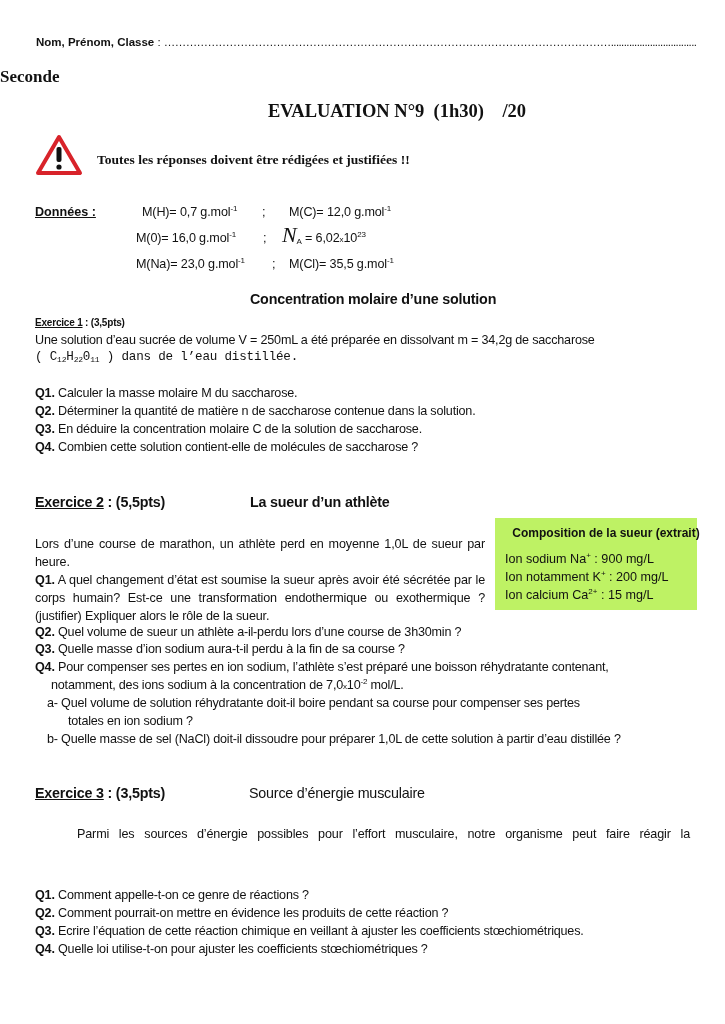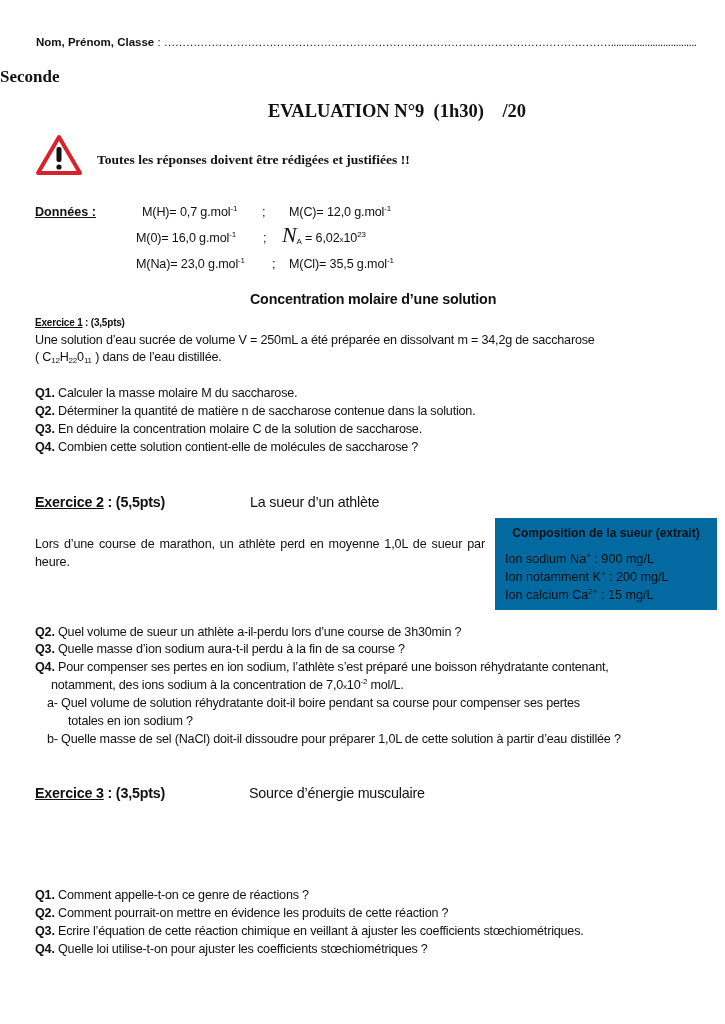--- a/index.html
+++ b/index.html
@@ -7,21 +7,21 @@
   .abs { position: absolute; }
   .sans { font-family: "Liberation Sans", sans-serif; }
   .serif { font-family: "Liberation Serif", serif; }
   .t13 { font-size: 12.6px; letter-spacing: -0.15px; }
   .b { font-weight: bold; }
   .u { text-decoration: underline; }
   sup { font-size: 8px; vertical-align: 5px; line-height: 0; }
   sub { font-size: 8px; vertical-align: -2px; line-height: 0; }
   .line { position: absolute; left: 35px; white-space: nowrap; font-size: 12.6px; letter-spacing: -0.2px; }
   .just { text-align: justify; text-align-last: justify; white-space: normal; }
-  .box { position: absolute; left: 495px; top: 518px; width: 222px; height: 92px; background: #0369a1; }
+  .box { position: absolute; left: 495px; top: 518px; width: 202px; height: 92px; background: #bef264; }
   .na { font-family: "Liberation Serif", serif; font-style: italic; font-size: 22px; }
 </style>
 </head>
 <body>
 
 <div class="abs sans" style="left:36px; top:36px; font-size:11.5px; white-space:nowrap; width:660px; overflow:hidden;">
   <span class="b">Nom, Prénom, Classe</span><span> : </span><span style="letter-spacing:-0.6px;">……………………………………………………………………………………………………………..................................................</span>
 </div>
 
 <div class="abs serif b" style="left:0; width:708px; top:67px; font-size:17px;">Seconde</div>
@@ -60,36 +60,37 @@
 <div class="abs t13" style="left:289px; top:257px; white-space:nowrap;">
   <span>M(Cl)= 35,5 g.mol</span><sup>-1</sup>
 </div>
 
 <div class="abs" style="left:35px; top:291px; font-size:10px; font-weight:bold; white-space:nowrap; letter-spacing:-0.2px;margin-top:26px;">
   <span class="u">Exercice 1</span><span> : (3,5pts)</span>
 </div>
 <div class="abs" style="left:250px; top:291px; font-size:14.3px; font-weight:bold; white-space:nowrap; letter-spacing:-0.2px;">Concentration molaire d’une solution</div>
 
 <div class="line" style="top:333px;">Une solution d’eau sucrée de volume  V = 250mL  a été préparée en dissolvant  m = 34,2g  de saccharose</div>
-<div class="line" style="top:350px;">
+<div class="line" style="top:350px;font-family:Liberation Mono, monospace;">
   <span>( C</span><sub>12</sub><span>H</span><sub>22</sub><span>0</span><sub>11</sub><span> ) dans de l’eau distillée.</span>
 </div>
 
 <div class="line" style="top:386px;"><span class="b">Q1.</span><span> Calculer la masse molaire M du saccharose.</span></div>
 <div class="line" style="top:404px;"><span class="b">Q2.</span><span> Déterminer la quantité de matière n de saccharose contenue dans la solution.</span></div>
 <div class="line" style="top:422px;"><span class="b">Q3.</span><span> En déduire la concentration molaire C de la solution de saccharose.</span></div>
 <div class="line" style="top:440px;"><span class="b">Q4.</span><span> Combien cette solution contient-elle de molécules de saccharose ?</span></div>
 
 <div class="abs" style="left:35px; top:494px; font-size:14.3px; font-weight:bold; white-space:nowrap; letter-spacing:-0.2px;">
   <span class="u">Exercice 2</span><span> : (5,5pts)</span>
 </div>
-<div class="abs" style="left:250px; top:494px; font-size:14.3px; font-weight:normal; white-space:nowrap; letter-spacing:-0.2px;">La sueur d’un athlète</div>
+<div class="abs" style="left:250px; top:494px; font-size:14.3px; font-weight:bold; white-space:nowrap; letter-spacing:-0.2px;">La sueur d’un athlète</div>
 
 <div class="abs" style="left:35px; top:535px; width:450px; font-size:12.6px; line-height:18px; letter-spacing:-0.15px; text-align:justify;">
   <div>Lors d’une course de marathon, un athlète perd en moyenne 1,0L de sueur par heure.</div>
+  <div><span class="b">Q1.</span><span> A quel changement d’état est soumise la sueur après avoir été sécrétée par le corps humain? Est-ce une transformation endothermique ou exothermique ? (justifier) Expliquer alors le rôle de la sueur.</span></div>
 </div>
 
 <div class="box">
   <div style="position:absolute; left:0; width:222px; text-align:center; top:8px; font-size:12px; font-weight:bold;">Composition de la sueur (extrait)</div>
   <div style="position:absolute; left:10px; top:34px; font-size:12.6px; white-space:nowrap;"><span>Ion sodium Na</span><sup>+</sup><span> :  900 mg/L</span></div>
   <div style="position:absolute; left:10px; top:52px; font-size:12.6px; white-space:nowrap;"><span>Ion notamment K</span><sup>+</sup><span> :  200 mg/L</span></div>
   <div style="position:absolute; left:10px; top:70px; font-size:12.6px; white-space:nowrap;"><span>Ion calcium Ca</span><sup>2+</sup><span> :  15 mg/L</span></div>
 </div>
 
 <div class="line" style="top:625px;"><span class="b">Q2.</span><span> Quel volume de sueur un athlète a-il-perdu lors d’une course de 3h30min ?</span></div>
@@ -99,18 +100,19 @@
 <div class="line" style="top:696px; left:47px;">a- Quel volume de solution réhydratante doit-il boire pendant sa course pour compenser ses pertes</div>
 <div class="line" style="top:714px; left:68px;">totales en ion sodium ?</div>
 <div class="line" style="top:732px; left:47px;">b- Quelle masse de sel (NaCl) doit-il dissoudre pour préparer 1,0L de cette solution à partir d’eau distillée ?</div>
 
 <div class="abs" style="left:35px; top:785px; font-size:14.3px; font-weight:bold; white-space:nowrap; letter-spacing:-0.2px;">
   <span class="u">Exercice 3</span><span> : (3,5pts)</span>
 </div>
 <div class="abs" style="left:249px; top:785px; font-size:14.3px; font-weight:normal; white-space:nowrap; letter-spacing:-0.2px;">Source d’énergie musculaire</div>
 
 <div class="abs" style="left:35px; top:825px; width:655px; font-size:12.6px; line-height:18px; letter-spacing:-0.15px;">
+  <div class="just" style="padding-left:42px;">Parmi les sources d’énergie possibles pour l’effort musculaire, notre organisme peut faire réagir la</div>
 </div>
 
 <div class="line" style="top:888px;"><span class="b">Q1.</span><span> Comment appelle-t-on ce genre de réactions ?</span></div>
 <div class="line" style="top:906px;text-align:right;"><span class="b">Q2.</span><span> Comment pourrait-on mettre en évidence les produits de cette réaction ?</span></div>
 <div class="line" style="top:924px;"><span class="b">Q3.</span><span> Ecrire l’équation de cette réaction chimique en veillant à ajuster les coefficients stœchiométriques.</span></div>
 <div class="line" style="top:942px;"><span class="b">Q4.</span><span> Quelle loi utilise-t-on pour ajuster les coefficients stœchiométriques ?</span></div>
 
 </body></html>

